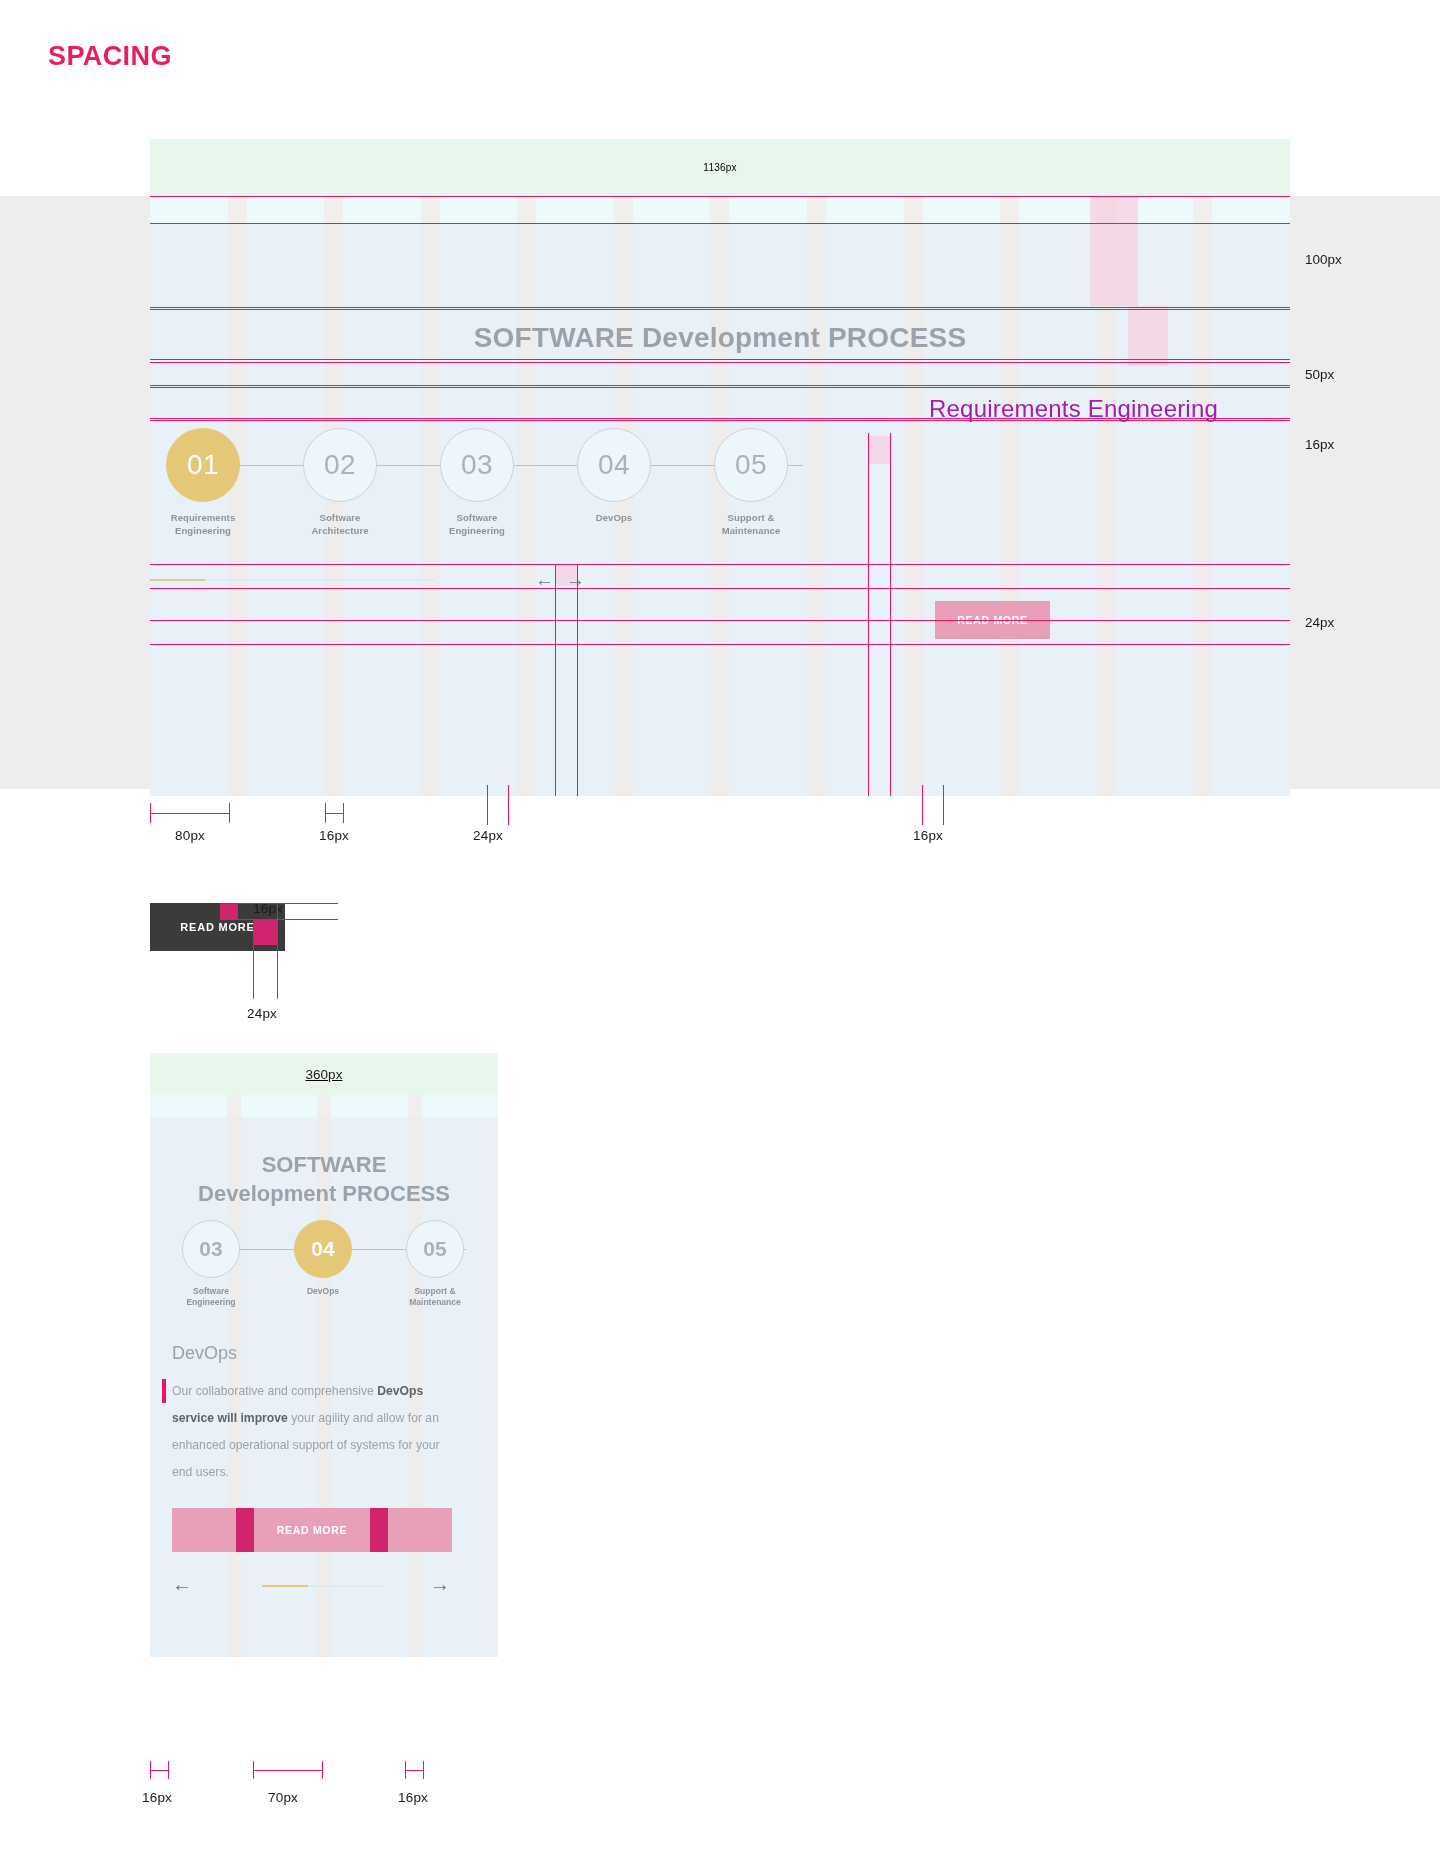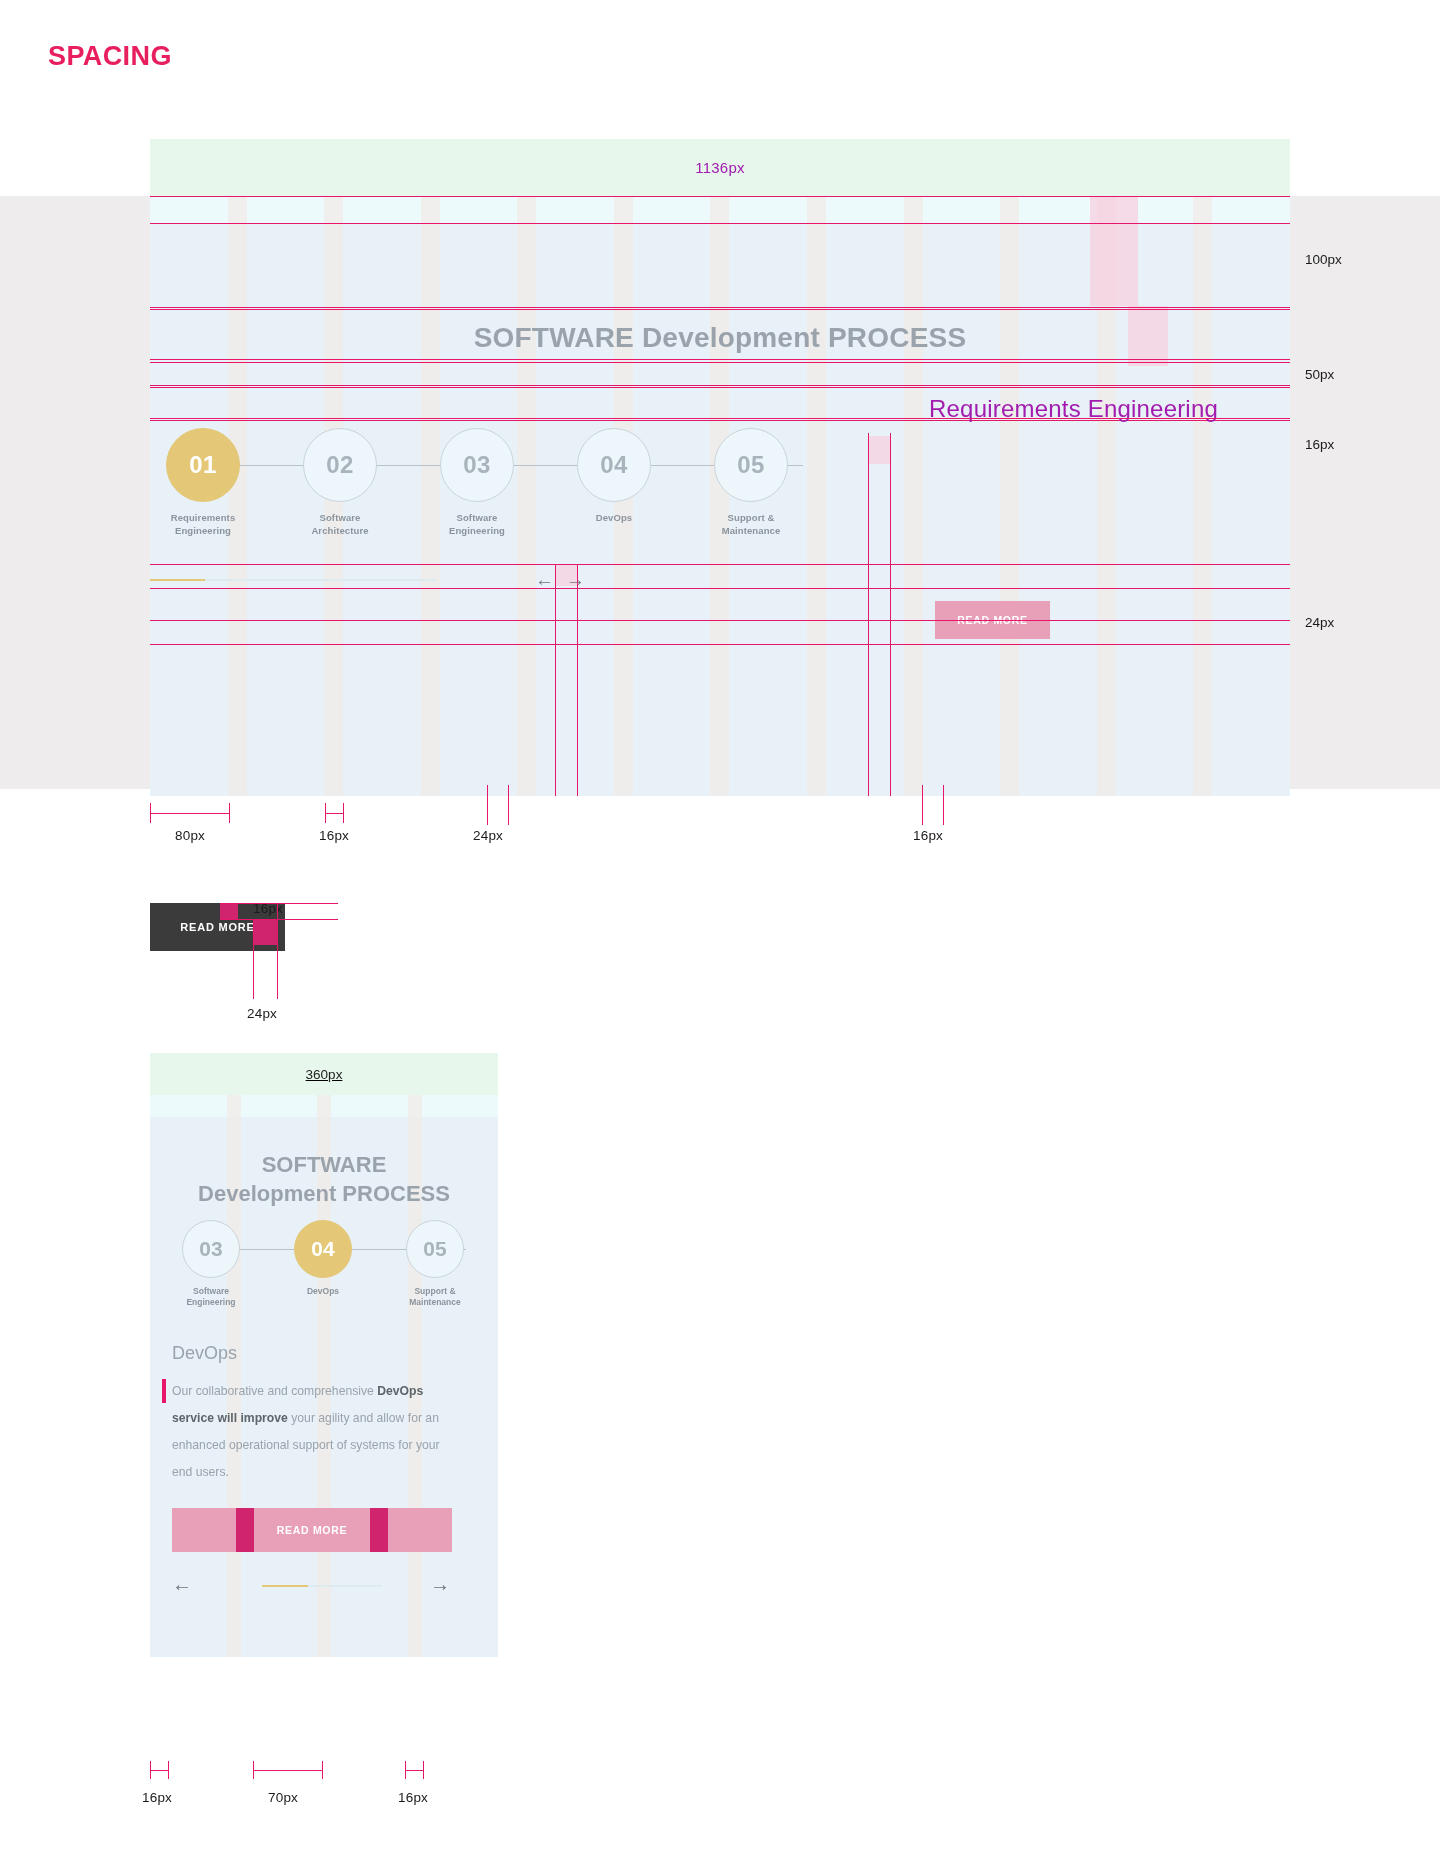--- a/index.html
+++ b/index.html
@@ -26,21 +26,21 @@
   }
 
   
   .desk-wrap { position: absolute; left: 150px; top: 139px; width: 1140px; }
 
   .measure-green {
     position: relative; width: 1140px; height: 57px;
     background: #e8f7ec;
     display: flex; align-items: center; justify-content: center;
   }
-  .measure-green span { font-size: 15px; color: #a21caf; letter-spacing:.2px;}
+  .measure-green span { font-size: 10px; color: #000000; letter-spacing:.2px;}
 
   .desk-canvas {
     position: relative; width: 1140px; height: 600px;
     background: #e8f1f7;
   }
   .pale-strip {
     position: absolute; left:0; top:0; width:1140px; height:27px;
     background:#edfafb;
   }
 
@@ -68,21 +68,21 @@
     position:absolute; right:72px; top:199px;
     font-size:24px; color:#a21caf; font-weight:400; letter-spacing:.2px;
   }
 
   
   .steps { position:absolute; left:0; top:232px; width:690px; height:120px; }
   .step { position:absolute; top:0; width:82px; text-align:center; }
   .circle {
     width:74px; height:74px; border-radius:50%;
     display:flex; align-items:center; justify-content:center;
-    font-size:24px; font-weight:700; letter-spacing:.5px;
+    font-size:28px; font-weight:400; letter-spacing:.5px;
     margin:0 auto;
   }
   .circle.inactive { background:#edf6fa; border:1px solid #c9d4da; color:#a9b3bb; }
   .circle.gold     { background:#e4c878; color:#ffffff; border:1px solid #e4c878; }
   .step-label {
     margin-top:10px; font-size:9.5px; font-weight:700; color:#8b949c;
     line-height:1.32; letter-spacing:.1px;
   }
   .connector { position:absolute; top:37px; height:1px; background:#b9c2c8; }
 

